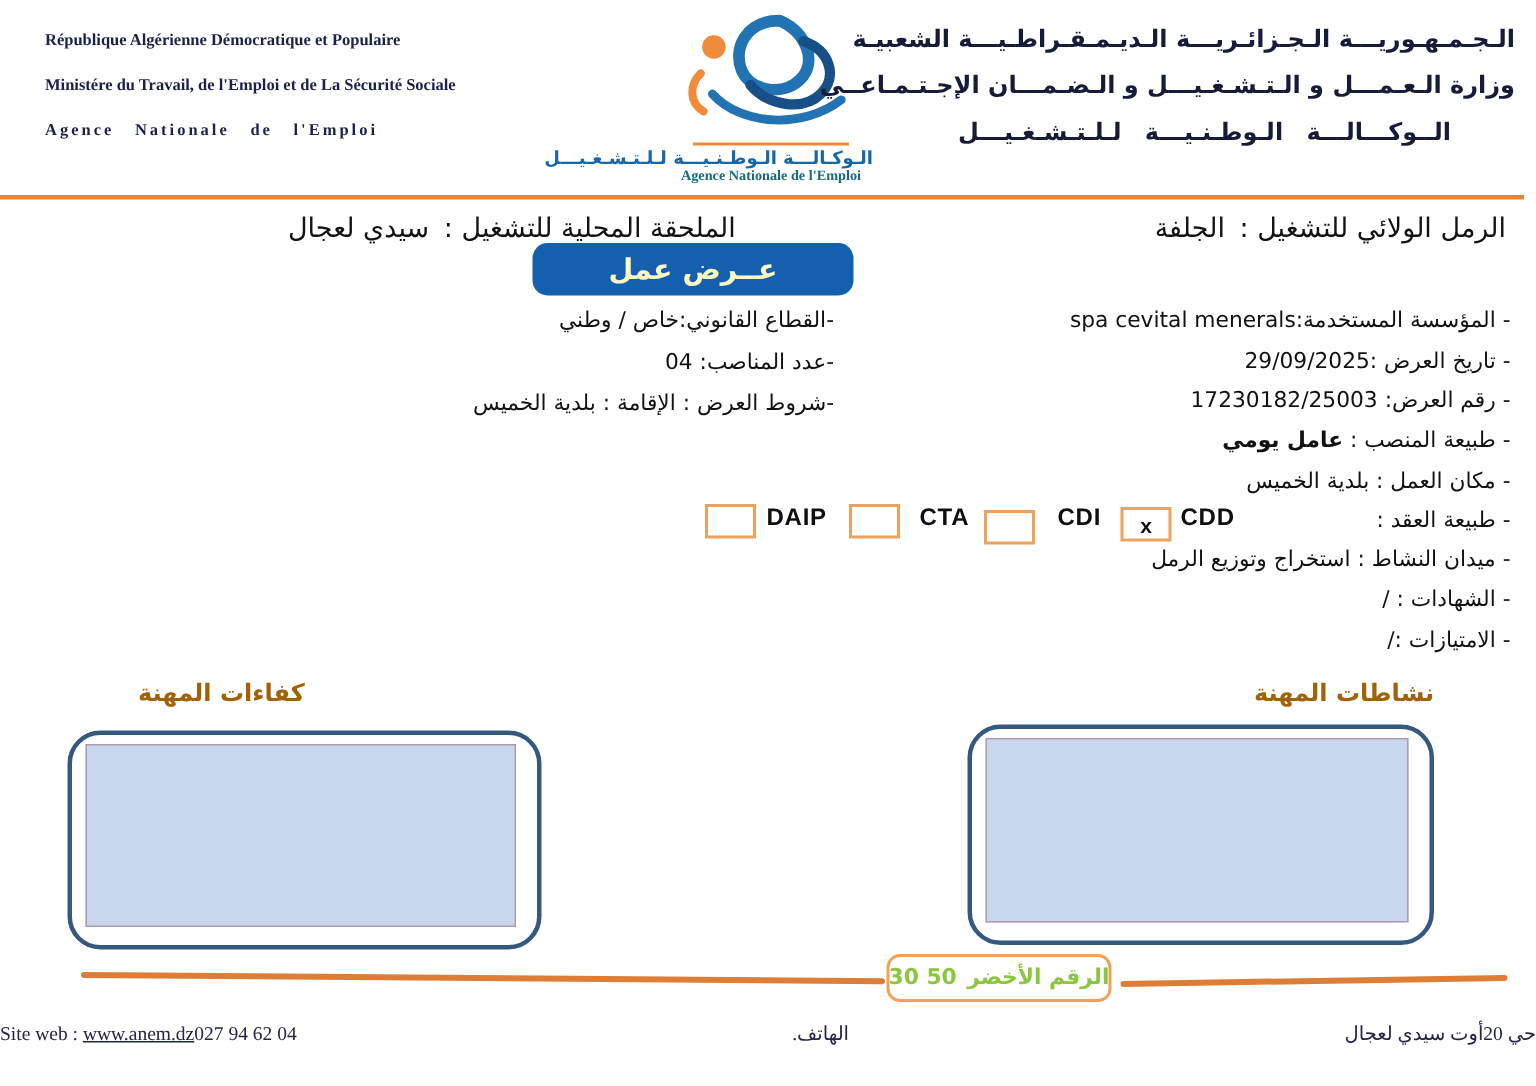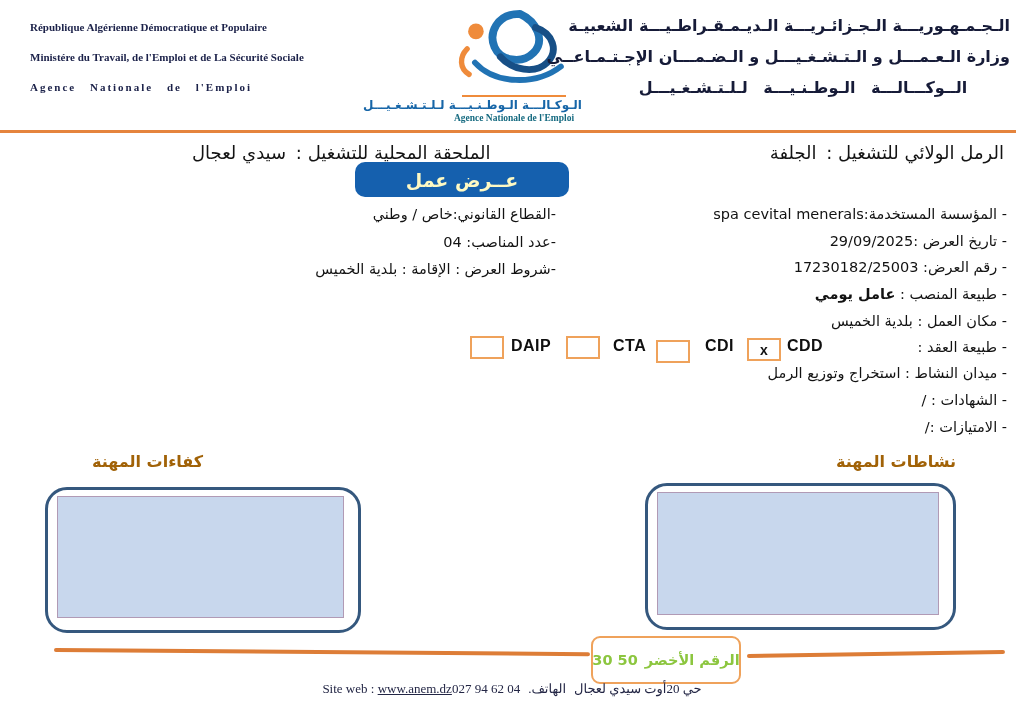--- a/index.html
+++ b/index.html
@@ -40,24 +40,24 @@
   .cb-lbl{font-family:"Liberation Sans",sans-serif;font-weight:bold;font-size:16px;
           color:#0f0f0f;letter-spacing:.5px}
 
   
   .sec-title{font-weight:bold;font-size:16px;color:#a16207;direction:rtl}
   .obox{border:3px solid #35587e;border-radius:22px;background:#fff}
   .ibox{position:absolute;left:9px;right:14px;top:6px;bottom:12px;background:#c8d7ed;border:1px solid #b19ab5}
 
   
   .oline{height:4px;background:#dd7d37;border-radius:2px}
-  .gbox{left:591px;top:636px;width:150px;height:48px;border:2px solid #efa25b;border-radius:9px;
+  .gbox{left:591px;top:636px;width:150px;height:32px;border:2px solid #efa25b;border-radius:9px;
         background:#fff;display:flex;align-items:center;justify-content:center;gap:7px;
         color:#8cc63f;font-weight:bold;font-size:14.5px}
-  .footer{left:0;top:681px;width:1024px;display:flex;justify-content:center;align-items:baseline;
+  .footer{left:0;top:681px;width:1024px;display:flex;justify-content:space-between;align-items:baseline;
           gap:8px;font-family:"Liberation Serif",serif;font-size:13px;color:#232645;white-space:nowrap}
   .footer .u{text-decoration:underline}
   .rtl{direction:rtl;unicode-bidi:embed}
 </style>
 </head>
 <body>
 
 <div class="page">
 
   <div class="abs hdr-fr">

